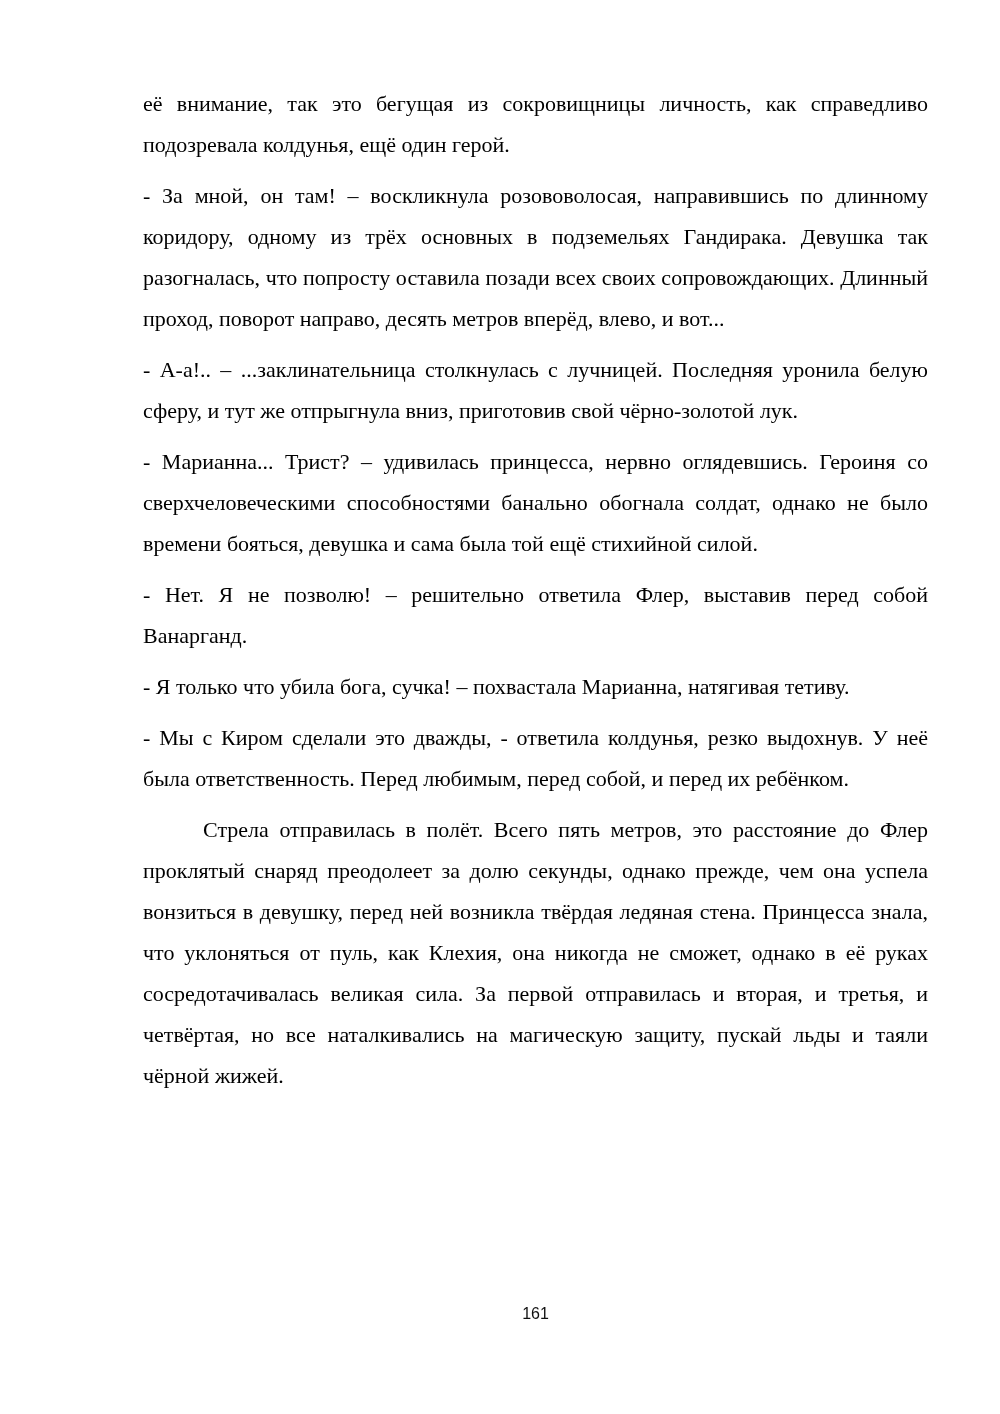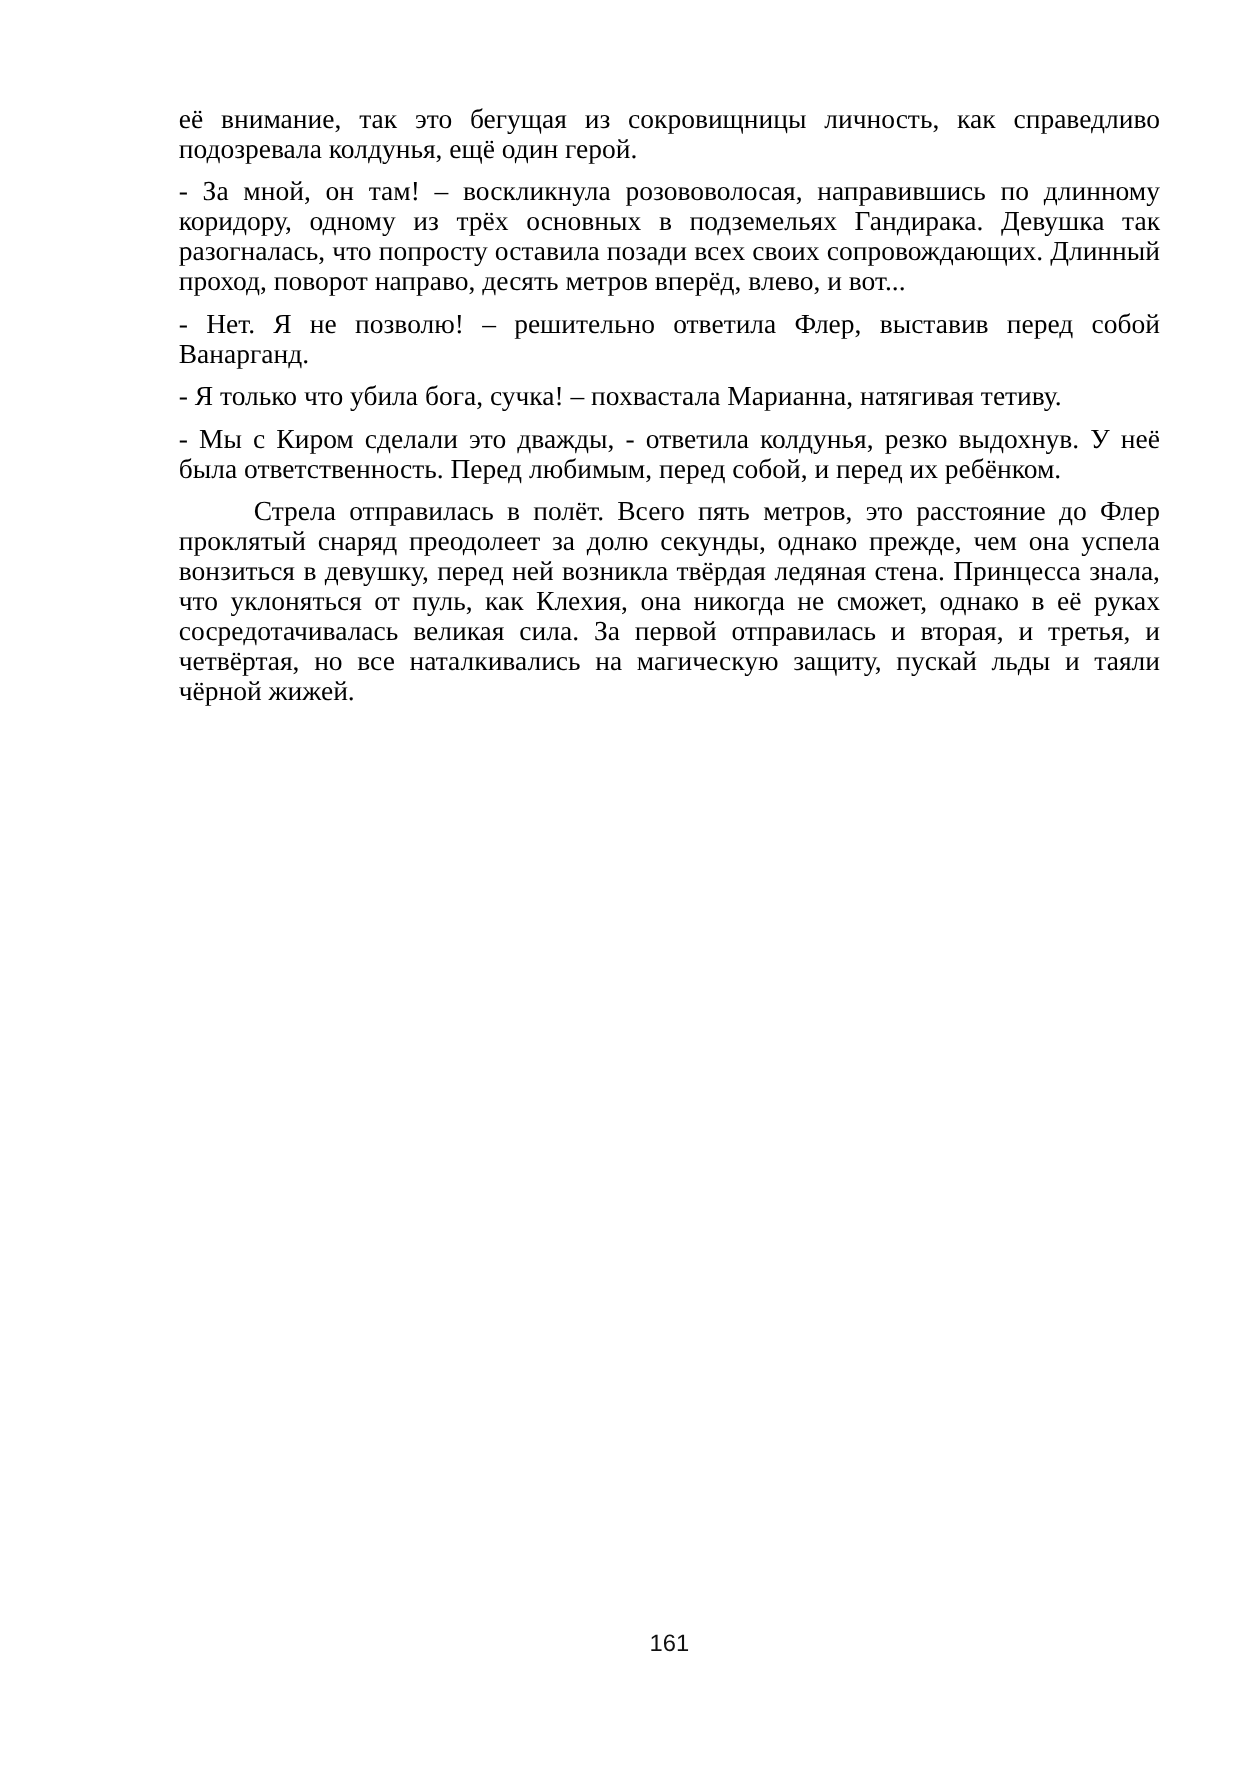--- a/index.html
+++ b/index.html
@@ -16,44 +16,46 @@
   }
   .page-text {
     position: absolute;
     top: 83px;
     left: 143px;
     width: 785px;
   }
   p.para {
     margin: 0 0 10px 0;
     font-size: 22px;
-    line-height: 24px;
+    line-height: 41px;
     text-align: justify;
     text-justify: inter-word;
     hyphens: none;
   }
   p.para.indent {
     text-indent: 60px;
   }
   .page-number {
     position: absolute;
     top: 1305px;
     left: 143px;
     width: 785px;
     text-align: center;
     font-family: "Liberation Sans", "DejaVu Sans", sans-serif;
-    font-size: 19px;
+    font-size: 16px;
     color: #111111;
   }
 </style>
 </head>
 <body>
 
 <div class="page-text">
   <p class="para">её внимание, так это бегущая из сокровищницы личность, как справедливо подозревала колдунья, ещё один герой.</p>
   <p class="para">- За мной, он там! – воскликнула розововолосая, направившись по длинному коридору, одному из трёх основных в подземельях Гандирака. Девушка так разогналась, что попросту оставила позади всех своих сопровождающих. Длинный проход, поворот направо, десять метров вперёд, влево, и вот...</p>
+  <p class="para">- А-а!.. – ...заклинательница столкнулась с лучницей. Последняя уронила белую сферу, и тут же отпрыгнула вниз, приготовив свой чёрно-золотой лук.</p>
+  <p class="para">- Марианна... Трист? – удивилась принцесса, нервно оглядевшись. Героиня со сверхчеловеческими способностями банально обогнала солдат, однако не было времени бояться, девушка и сама была той ещё стихийной силой.</p>
   <p class="para">- Нет. Я не позволю! – решительно ответила Флер, выставив перед собой Ванарганд.</p>
   <p class="para">- Я только что убила бога, сучка! – похвастала Марианна, натягивая тетиву.</p>
   <p class="para">- Мы с Киром сделали это дважды, - ответила колдунья, резко выдохнув. У неё была ответственность. Перед любимым, перед собой, и перед их ребёнком.</p>
   <p class="para indent">Стрела отправилась в полёт. Всего пять метров, это расстояние до Флер проклятый снаряд преодолеет за долю секунды, однако прежде, чем она успела вонзиться в девушку, перед ней возникла твёрдая ледяная стена. Принцесса знала, что уклоняться от пуль, как Клехия, она никогда не сможет, однако в её руках сосредотачивалась великая сила. За первой отправилась и вторая, и третья, и четвёртая, но все наталкивались на магическую защиту, пускай льды и таяли чёрной жижей.</p>
 </div>
 
 <div class="page-number">161</div>
 
 </body></html>

